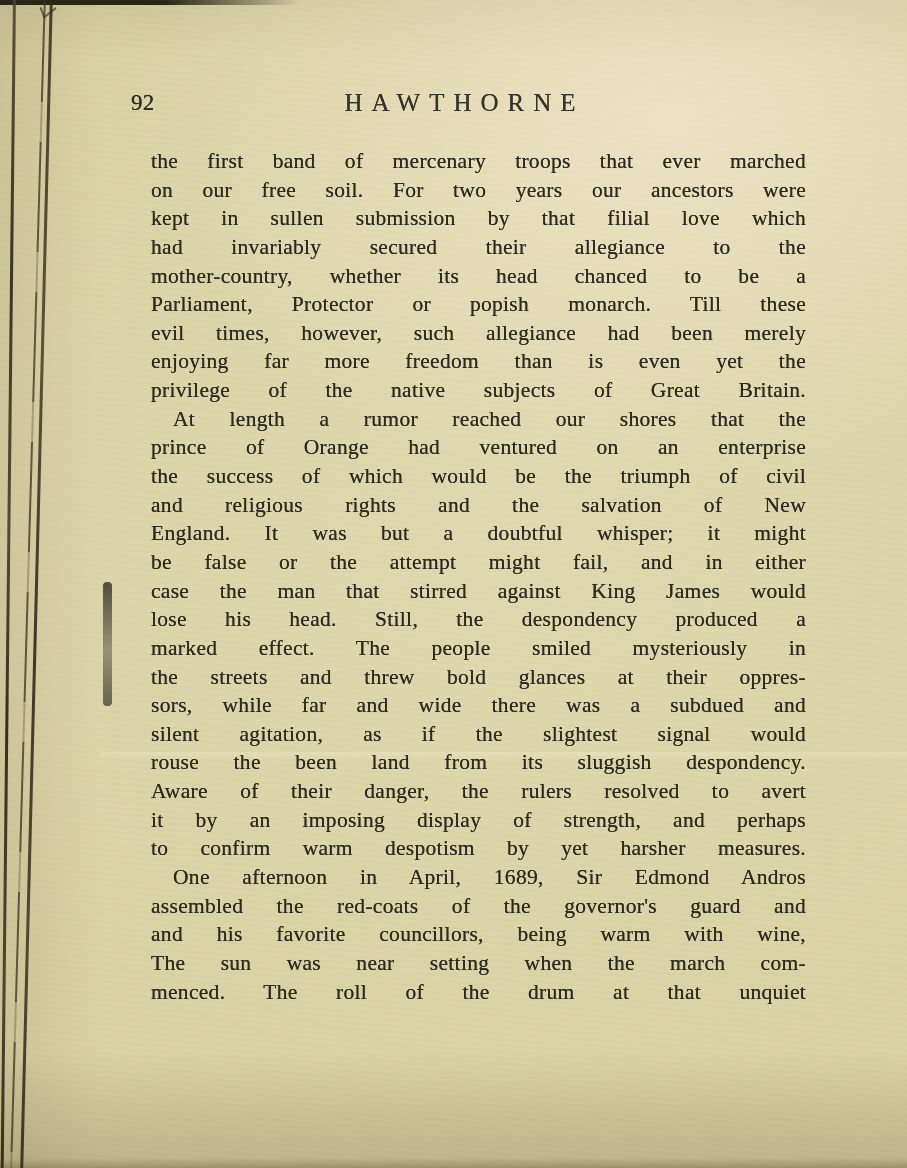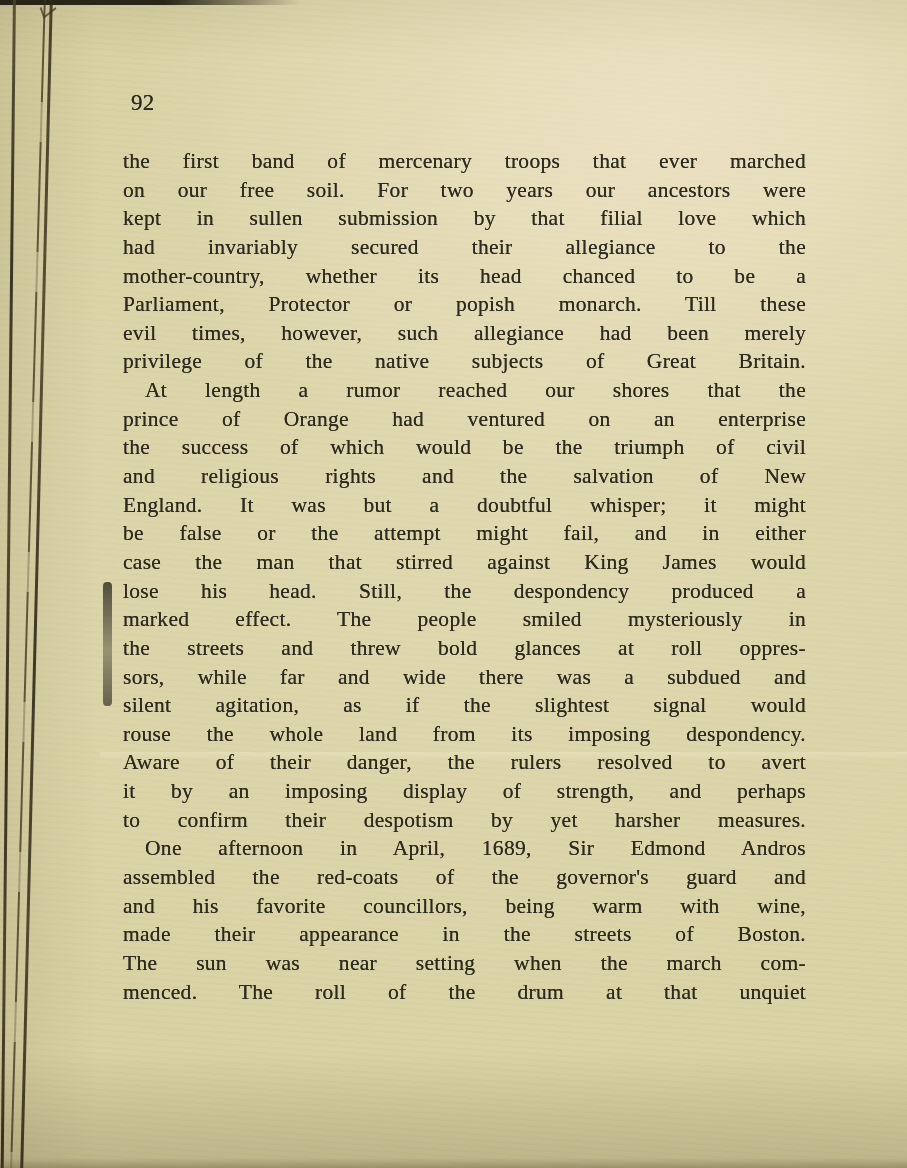--- a/index.html
+++ b/index.html
@@ -93,68 +93,70 @@
     position: absolute; left: 123px; top: 147px; width: 683px;
   }
   .page-body .line {
     height: 28.65px;
     line-height: 28.65px;
     font-size: 21.5px;
     text-align: justify;
     text-align-last: justify;
     -moz-text-align-last: justify;
     white-space: normal;
+    margin-left: 28px;
   }
   .page-body .line.indent {
     padding-left: 22px;
   }
 </style>
 </head>
 <body>
 
 <div class="scan">
 
   <div class="top-edge"></div>
   <div class="gutter-line gl1"></div>
   <div class="gutter-line gl2"></div>
   <div class="gutter-line gl3"></div>
   <div class="ink-mark"></div>
   <div class="scan-band"></div>
 
   <div class="page-number print">92</div>
+  <div class="running-header print">HAWTHORNE</div>
 
   <div class="page-body print">
       <div class="line">the first band of mercenary troops that ever marched</div>
       <div class="line">on our free soil.  For two years our ancestors were</div>
       <div class="line">kept in sullen submission by that filial love which</div>
       <div class="line">had invariably secured their allegiance to the</div>
       <div class="line">mother-country, whether its head chanced to be a</div>
       <div class="line">Parliament, Protector or popish monarch.  Till these</div>
       <div class="line">evil times, however, such allegiance had been merely</div>
+      <div class="line">enjoying far more freedom than is even yet the</div>
       <div class="line">privilege of the native subjects of Great Britain.</div>
       <div class="line indent">At length a rumor reached our shores that the</div>
       <div class="line">prince of Orange had ventured on an enterprise</div>
       <div class="line">the success of which would be the triumph of civil</div>
       <div class="line">and religious rights and the salvation of New</div>
       <div class="line">England.  It was but a doubtful whisper; it might</div>
       <div class="line">be false or the attempt might fail, and in either</div>
       <div class="line">case the man that stirred against King James would</div>
       <div class="line">lose his head.  Still, the despondency produced a</div>
       <div class="line">marked effect.  The people smiled mysteriously in</div>
-      <div class="line">the streets and threw bold glances at roll oppres-</div>
+      <div class="line">the streets and threw bold glances at their oppres-</div>
       <div class="line">sors, while far and wide there was a subdued and</div>
       <div class="line">silent agitation, as if the slightest signal would</div>
-      <div class="line">rouse the whole land from its imposing despondency.</div>
+      <div class="line">rouse the been land from its sluggish despondency.</div>
       <div class="line">Aware of their danger, the rulers resolved to avert</div>
       <div class="line">it by an imposing display of strength, and perhaps</div>
-      <div class="line">to confirm their despotism by yet harsher measures.</div>
+      <div class="line">to confirm warm despotism by yet harsher measures.</div>
       <div class="line indent">One afternoon in April, 1689, Sir Edmond Andros</div>
       <div class="line">assembled the red-coats of the governor's guard and</div>
       <div class="line">and his favorite councillors, being warm with wine,</div>
-      <div class="line">made their appearance in the streets of Boston.</div>
       <div class="line">The sun was near setting when the march com-</div>
       <div class="line">menced.  The roll of the drum at that unquiet</div>
     </div>
 
   <div class="scan-smudge"></div>
   <div class="bottom-shade"></div>
 
 </div>
 
 </body></html>

